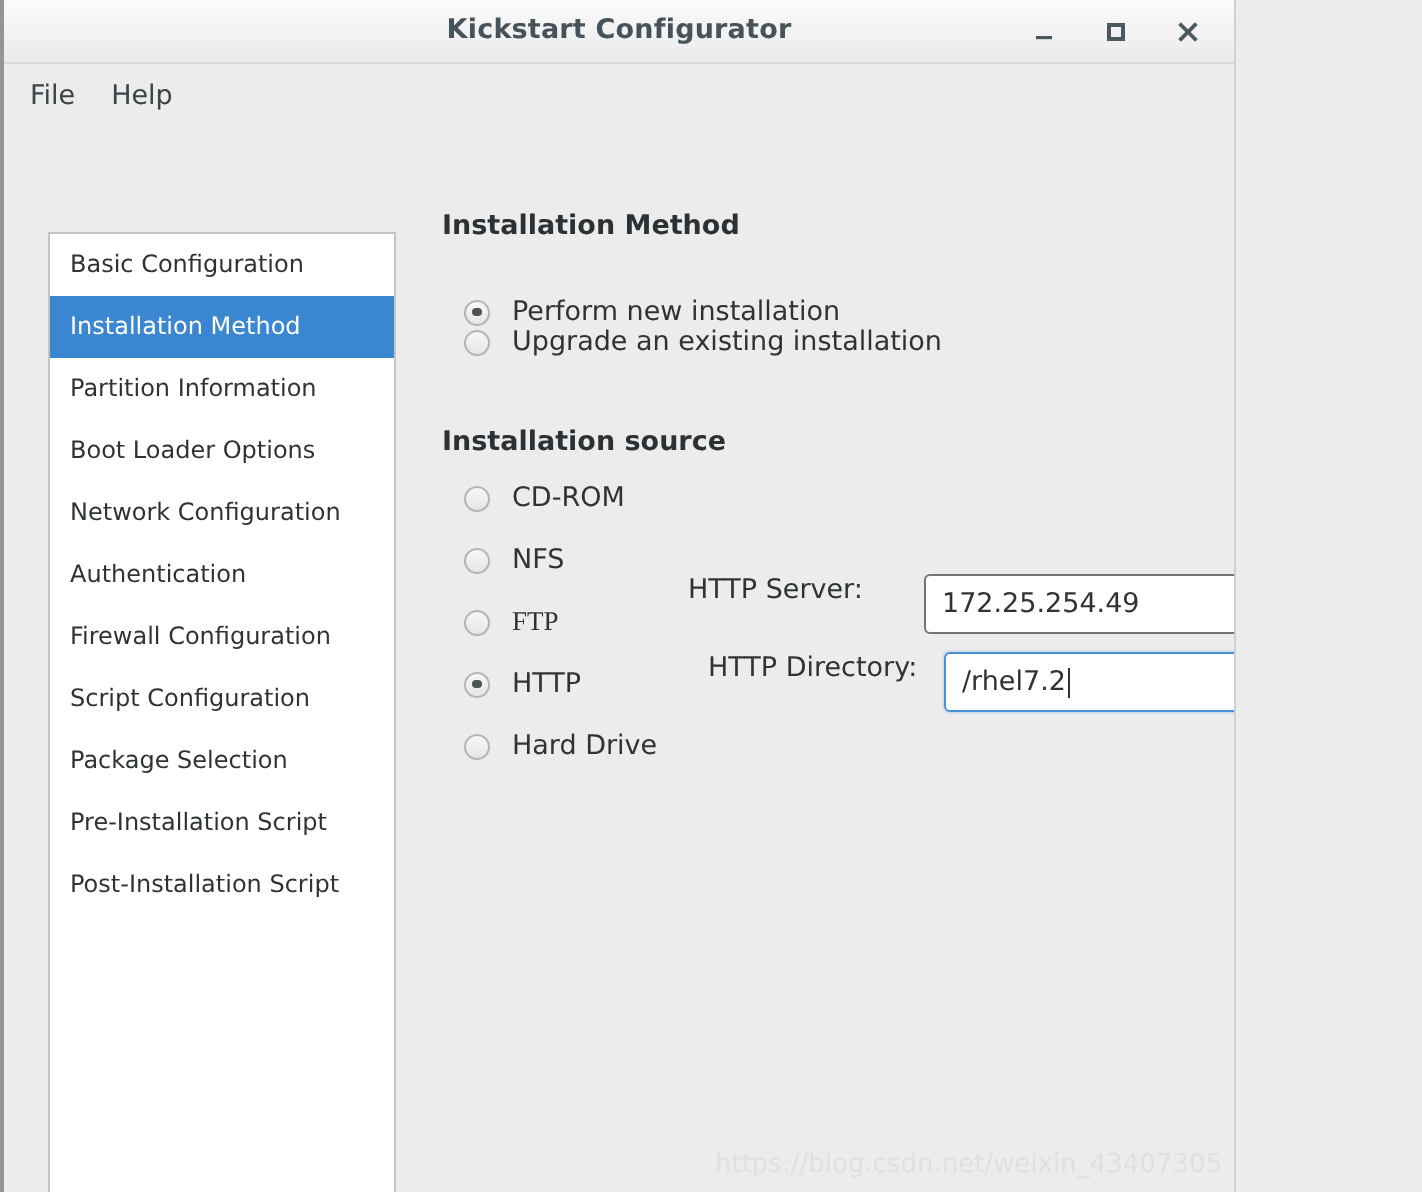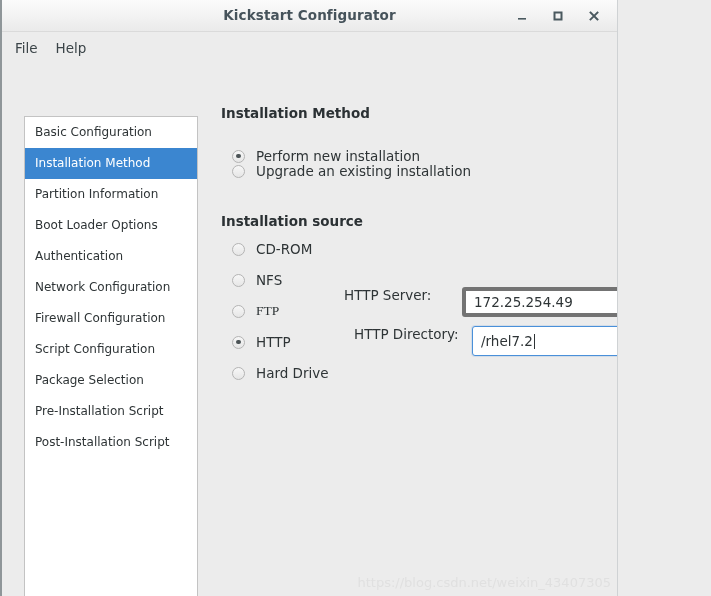--- a/index.html
+++ b/index.html
@@ -186,21 +186,21 @@
     font-size: 13.5px;
     color: #2e3436;
     width: 118px;
     white-space: nowrap;
   }
   .text-input {
     width: 216px;
     height: 30px;
     box-sizing: border-box;
     background: #ffffff;
-    border: 4px solid #737373;
+    border: 1px solid #737373;
     border-radius: 3px;
     font-family: "DejaVu Sans", "Liberation Sans", sans-serif;
     font-size: 13.5px;
     color: #2e3436;
     padding: 0 8px;
     outline: none;
     display: flex;
     align-items: center;
   }
   .text-input.focused {
@@ -264,22 +264,22 @@
     <div class="menu-item">Help</div>
   </div>
 
   <div id="content">
 
     <div id="sidebar">
       <div class="nav-item">Basic Configuration</div>
       <div class="nav-item selected">Installation Method</div>
       <div class="nav-item">Partition Information</div>
       <div class="nav-item">Boot Loader Options</div>
+      <div class="nav-item">Network Configuration</div>
       <div class="nav-item">Authentication</div>
-      <div class="nav-item">Network Configuration</div>
       <div class="nav-item">Firewall Configuration</div>
       <div class="nav-item">Script Configuration</div>
       <div class="nav-item">Package Selection</div>
       <div class="nav-item">Pre-Installation Script</div>
       <div class="nav-item">Post-Installation Script</div>
     </div>
 
     <div id="main-panel">
 
       <div class="section-heading" id="heading-method">Installation Method</div>

